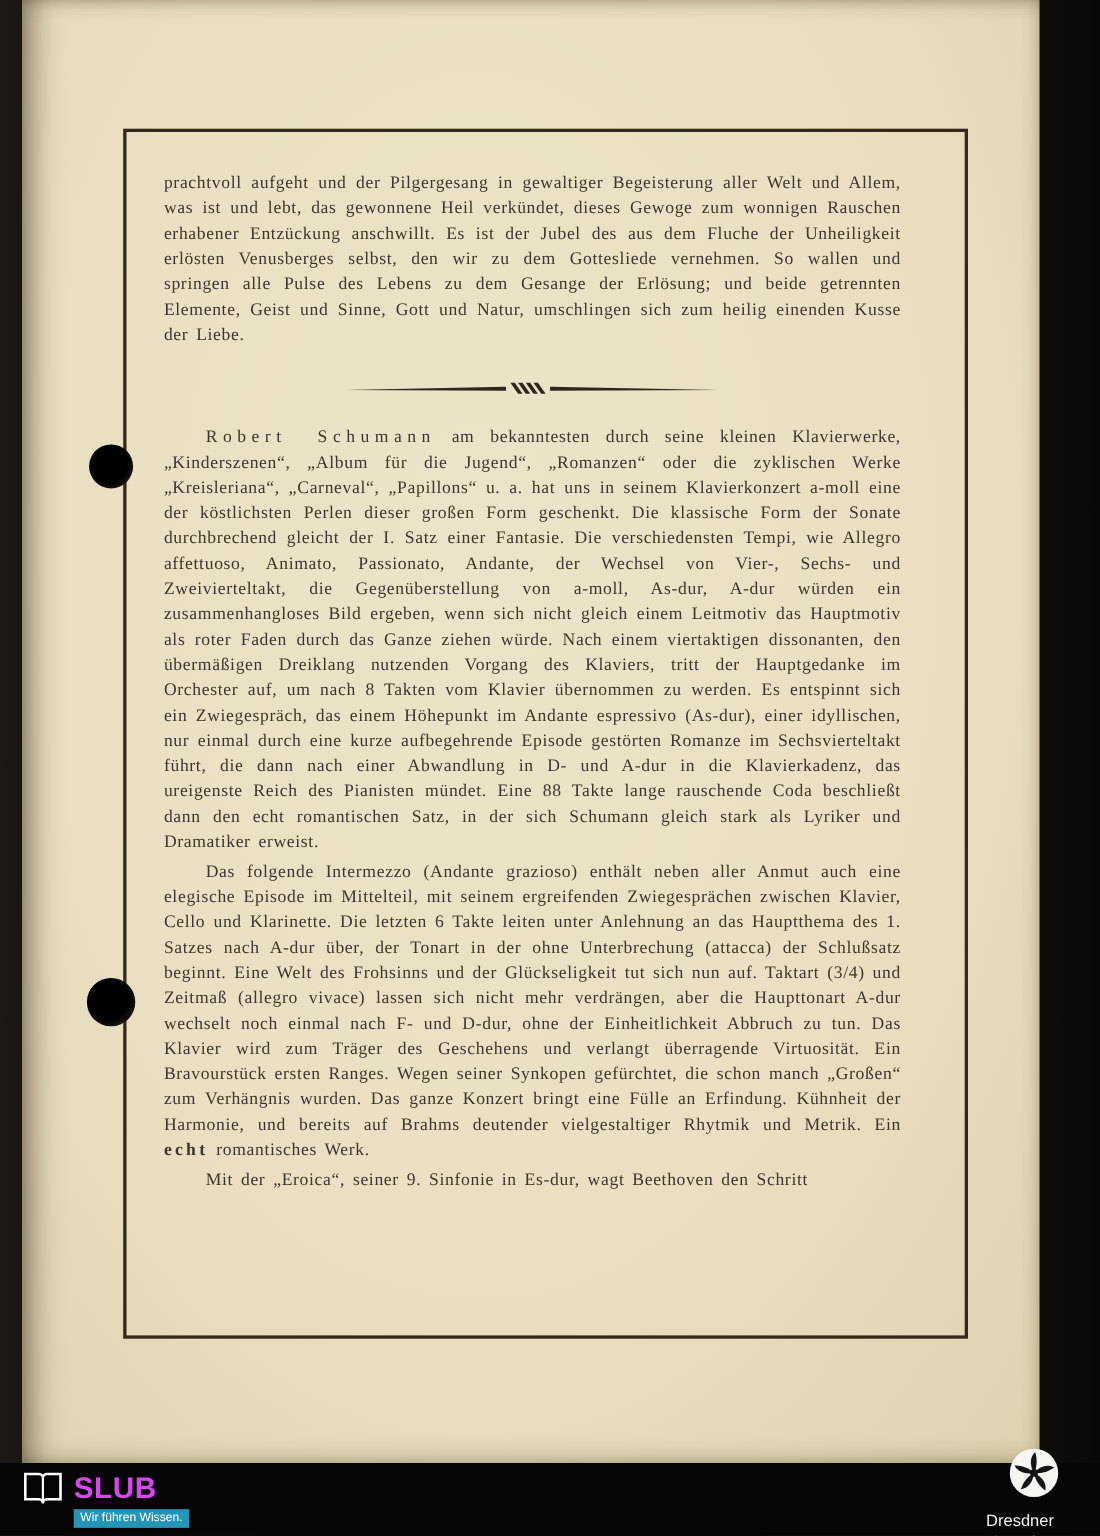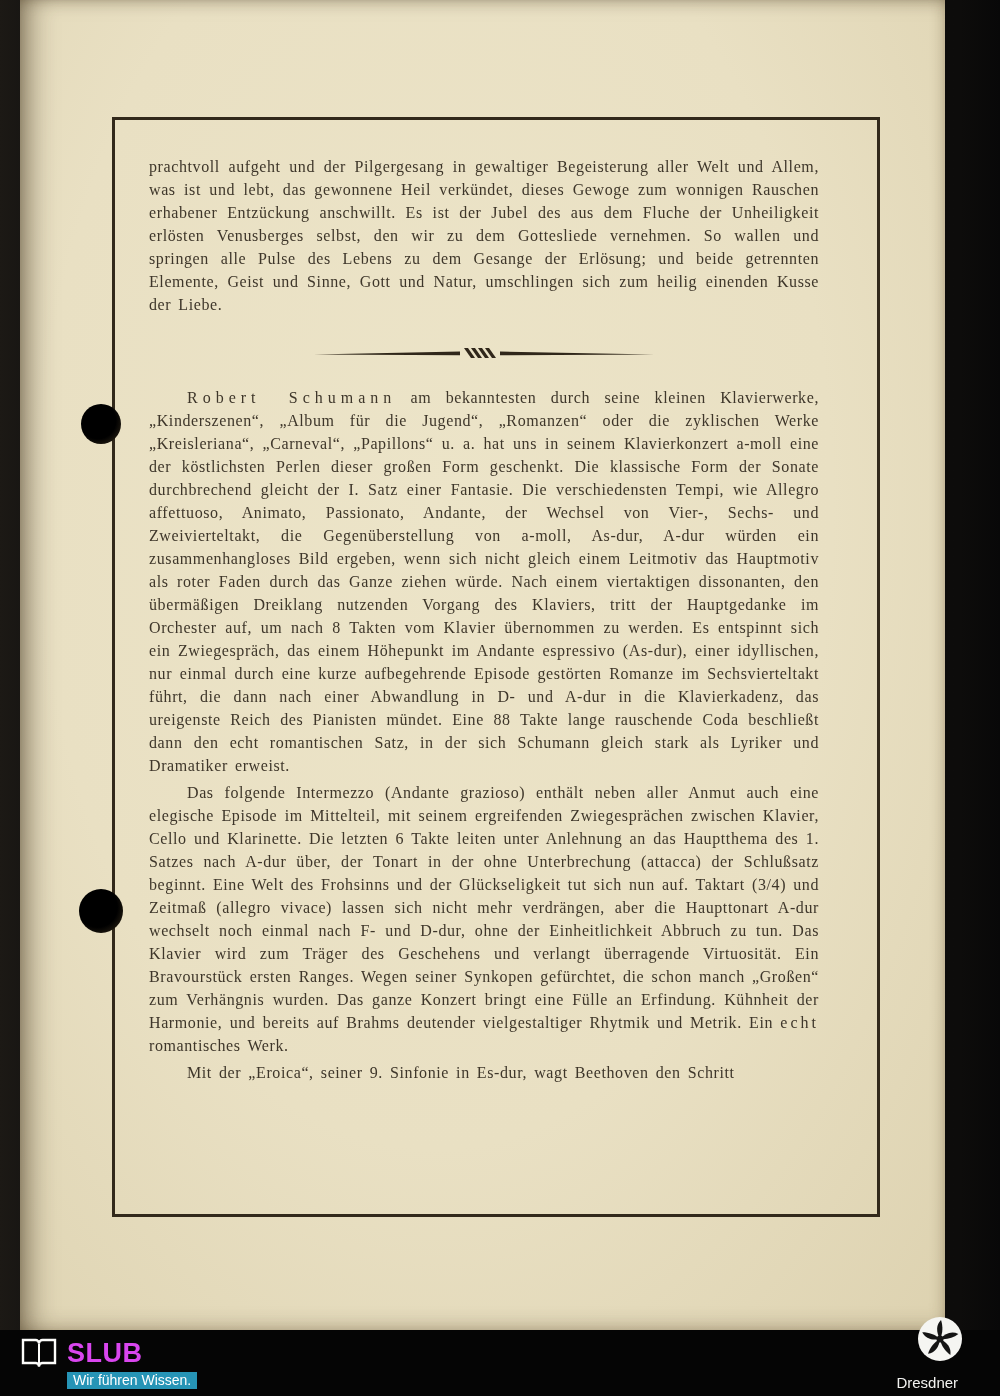--- a/index.html
+++ b/index.html
@@ -14,37 +14,37 @@
                    inset 0 10px 18px -14px rgba(60,45,20,.35);}
   .frame{position:absolute;left:92px;top:117px;width:768px;height:1100px;
          border:3px solid #32291b;box-sizing:border-box;
          padding:35px 58px 0 34px;overflow:hidden;}
   .para{margin:0;font-family:"Liberation Serif","DejaVu Serif",serif;
         font-size:16px;line-height:23px;color:#3e362a;text-align:justify;
         letter-spacing:.6px;word-spacing:2.5px;}
   .para + .para{margin-top:4px;}
   .indent{text-indent:38px;}
   .lead-spaced{letter-spacing:5px;word-spacing:12px;}
-  .emph{letter-spacing:3px;}
+  .emph{letter-spacing:3px;font-weight:bold;}
   .divider{width:340px;height:14px;margin:30px auto 26px;display:block;text-align:center;}
   .hole{position:absolute;border-radius:50%;
         background:radial-gradient(circle at 42% 42%, #000 55%, #241d12 82%, rgba(36,29,18,.15) 100%);}
   .hole-1{left:61px;top:404px;width:40px;height:40px;}
   .hole-2{left:59px;top:889px;width:44px;height:44px;}
   
   .footer{position:absolute;left:0;bottom:0;width:100%;height:66px;background:#050505;
           display:flex;align-items:center;justify-content:space-between;
           box-sizing:border-box;padding:0 12px 0 20px;}
   .slub{display:flex;flex-direction:column;}
   .slub-top{display:flex;align-items:center;gap:9px;}
   .slub-name{color:#d946ef;font-family:"Liberation Sans","DejaVu Sans",sans-serif;
              font-weight:bold;font-size:27px;line-height:1;letter-spacing:.5px;}
   .slub-tagline{margin-top:3px;margin-left:47px;align-self:flex-start;background:#2694b6;
                 color:#fff;font-family:"Liberation Sans","DejaVu Sans",sans-serif;
-                font-size:14px;line-height:16px;padding:0 6px 1px 6px;}
+                font-size:11px;line-height:16px;padding:0 6px 1px 6px;}
   .dp{display:flex;align-items:center;gap:11px;margin-right:4px;flex-direction:column;}
   .dp-text div{color:#f2f2f0;font-family:"Liberation Sans","DejaVu Sans",sans-serif;
                font-size:15px;line-height:19px;}
 </style>
 </head>
 <body>
 
 <div class="stage">
 
   <div class="page">

